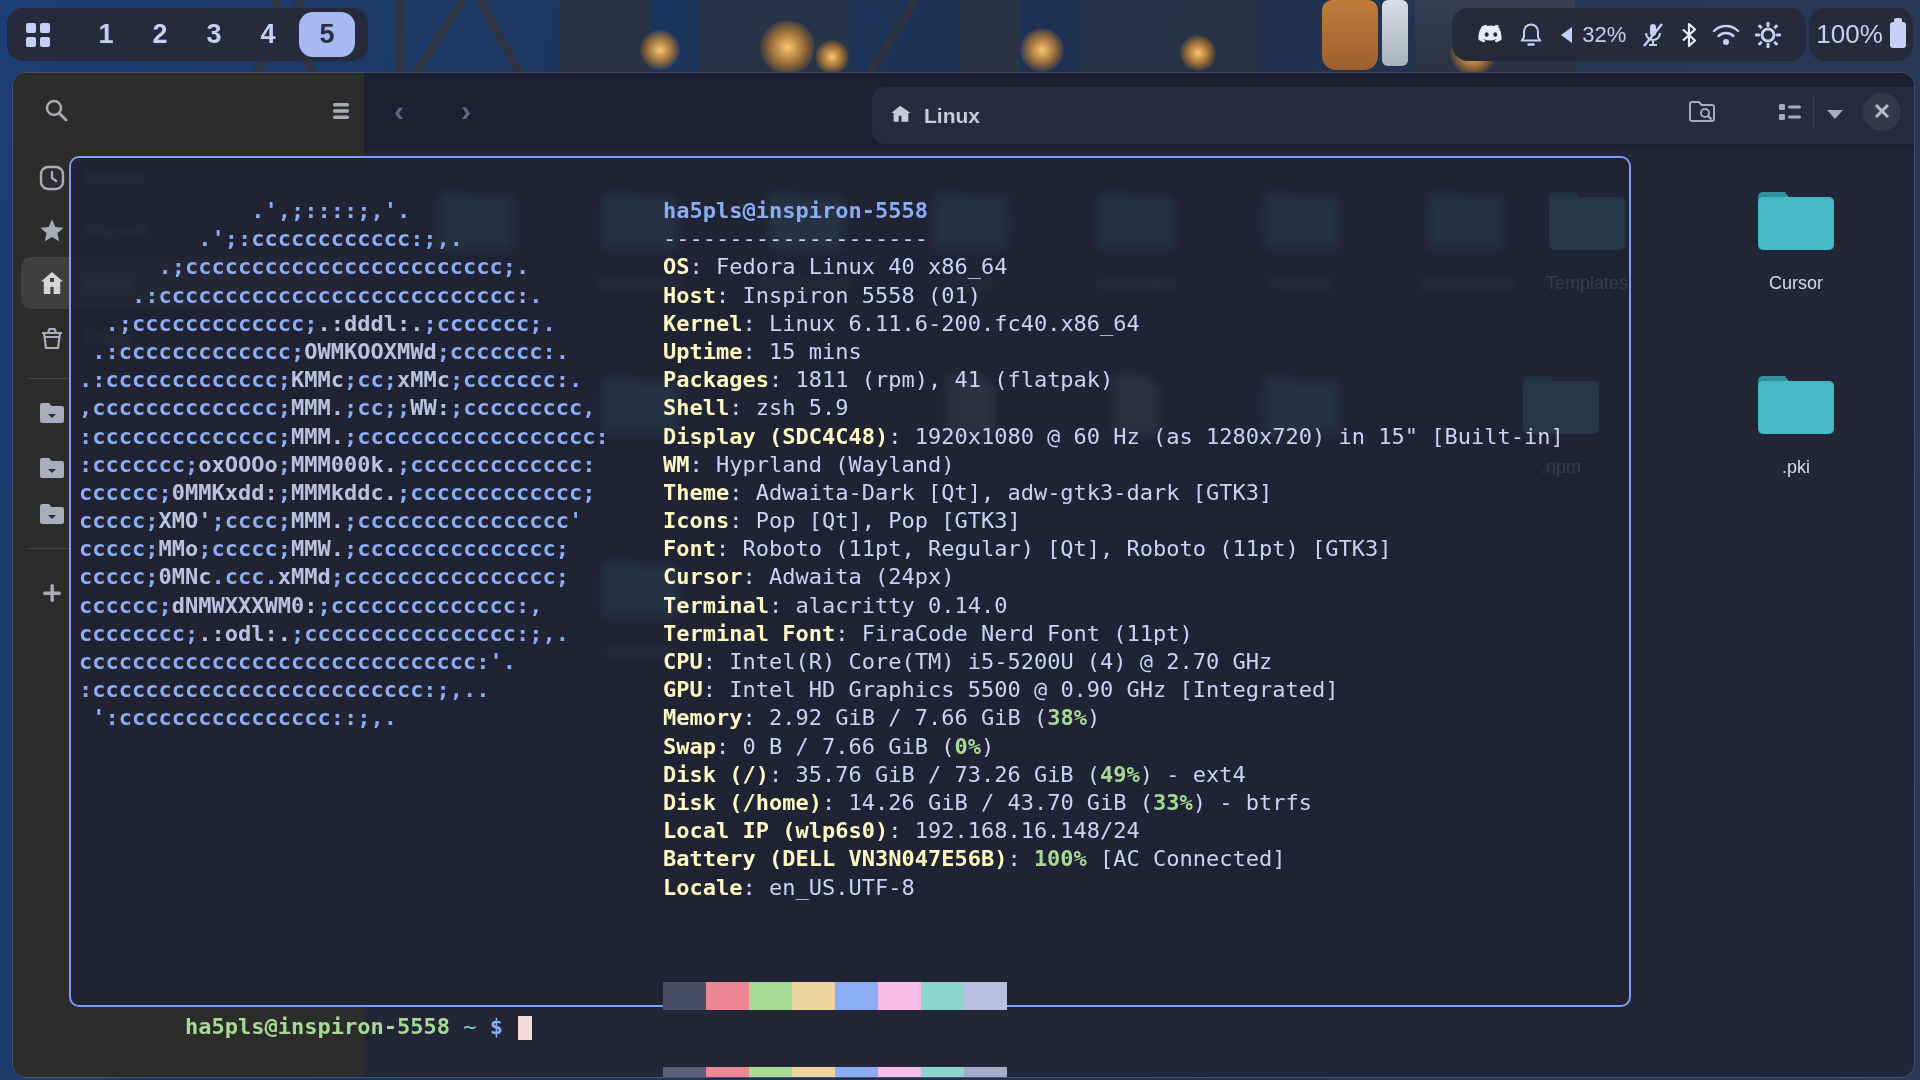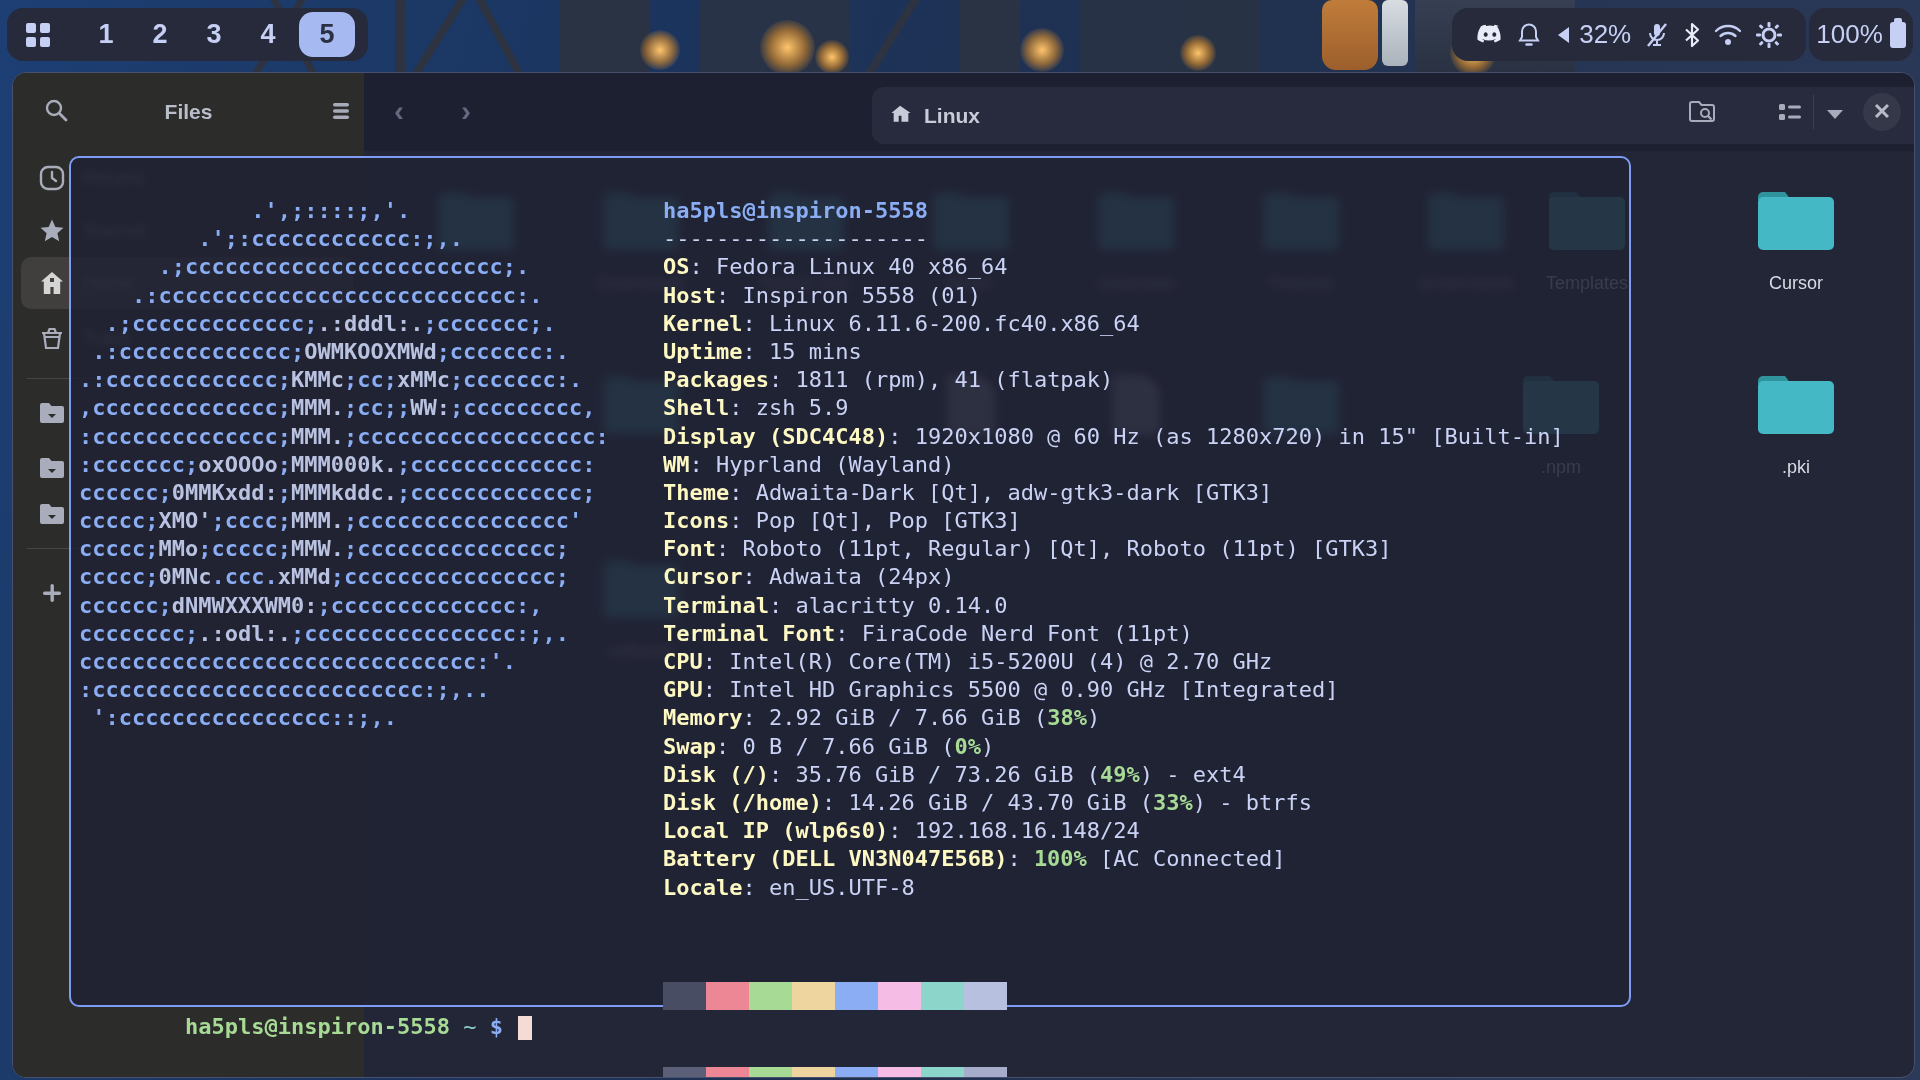--- a/index.html
+++ b/index.html
@@ -20,21 +20,21 @@
 
   
   .pill{position:absolute;top:8px;height:53px;background:#262a3a;border-radius:16px;
         display:flex;align-items:center;color:#c6d0f5;}
   #pill-left{left:7px;width:361px;padding:0 18px;gap:0;}
   .ws-num{width:54px;text-align:center;font-size:27px;font-weight:bold;color:#c6d0f5;}
   .ws-active{background:#a6b9f1;color:#2c3045;border-radius:14px;height:45px;line-height:45px;margin-left:4px;width:56px;}
   #pill-clock{left:853px;width:196px;justify-content:center;font-size:26px;}
   #pill-tray{left:1452px;width:354px;justify-content:space-evenly;padding:0 10px;}
   #pill-batt{left:1809px;width:104px;justify-content:center;gap:7px;font-size:26px;}
-  .tray-ic{display:flex;align-items:center;gap:8px;font-size:26px;}
+  .tray-ic{display:flex;align-items:center;gap:8px;font-size:22px;}
   .battery-body{width:16px;height:26px;background:#c6d0f5;border-radius:3px;position:relative;}
   .battery-body:before{content:"";position:absolute;top:-4px;left:4px;width:8px;height:4px;background:#c6d0f5;border-radius:2px 2px 0 0;}
 
   
   #window{position:absolute;left:12px;top:72px;width:1903px;height:1006px;
           border-radius:14px;border:1px solid #49506e;background:#232636;overflow:hidden;}
   #sidebar{position:absolute;left:0;top:0;width:351px;height:100%;background:#2c2c2a;}
   #sidebar-header{position:absolute;left:0;top:0;width:100%;height:78px;display:flex;align-items:center;}
   #sidebar-title{position:absolute;left:0;width:100%;text-align:center;color:#b9bdc9;font-weight:bold;font-size:21px;}
   .sb-row{position:absolute;left:8px;width:332px;height:52px;display:flex;align-items:center;border-radius:10px;}
@@ -195,21 +195,20 @@
   <div id="window">
 
     <div id="sidebar">
       <div id="sidebar-header">
         <span class="hd-ic" style="left:30px;top:24px;">
           <svg width="26" height="26" viewBox="0 0 26 26">
               <circle cx="11" cy="11" r="7" fill="none" stroke="#a8acba" stroke-width="2.4"></circle>
               <line x1="16.5" y1="16.5" x2="23" y2="23" stroke="#a8acba" stroke-width="2.8" stroke-linecap="round"></line>
             </svg>
         </span>
-        <span id="sidebar-title">Files</span>
         <span class="hd-ic" style="left:316px;top:26px;">
           <svg width="24" height="24" viewBox="0 0 24 24">
               <g fill="#a8acba">
                 <rect x="4" y="4" width="16" height="3.4" rx="1.7"></rect>
                 <rect x="4" y="10.3" width="16" height="3.4" rx="1.7"></rect>
                 <rect x="4" y="16.6" width="16" height="3.4" rx="1.7"></rect>
               </g>
             </svg>
         </span>
       </div>

